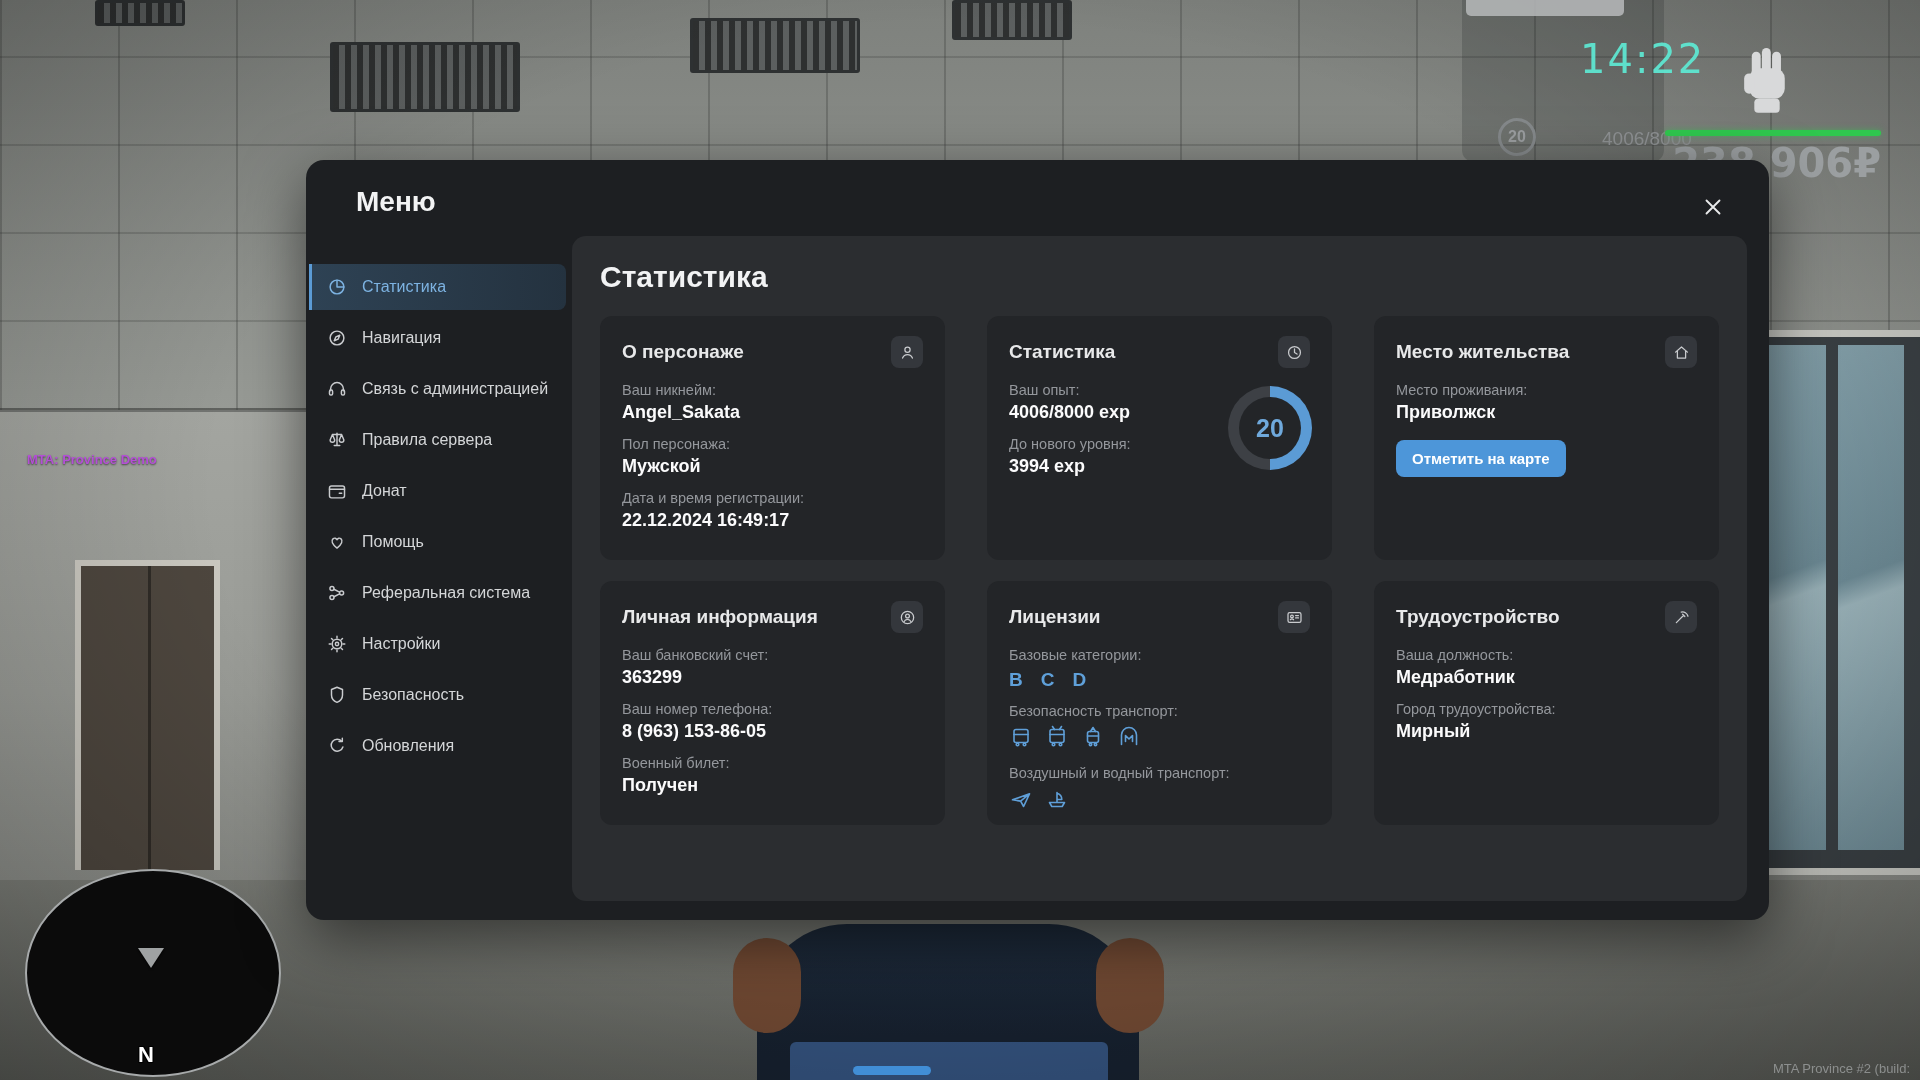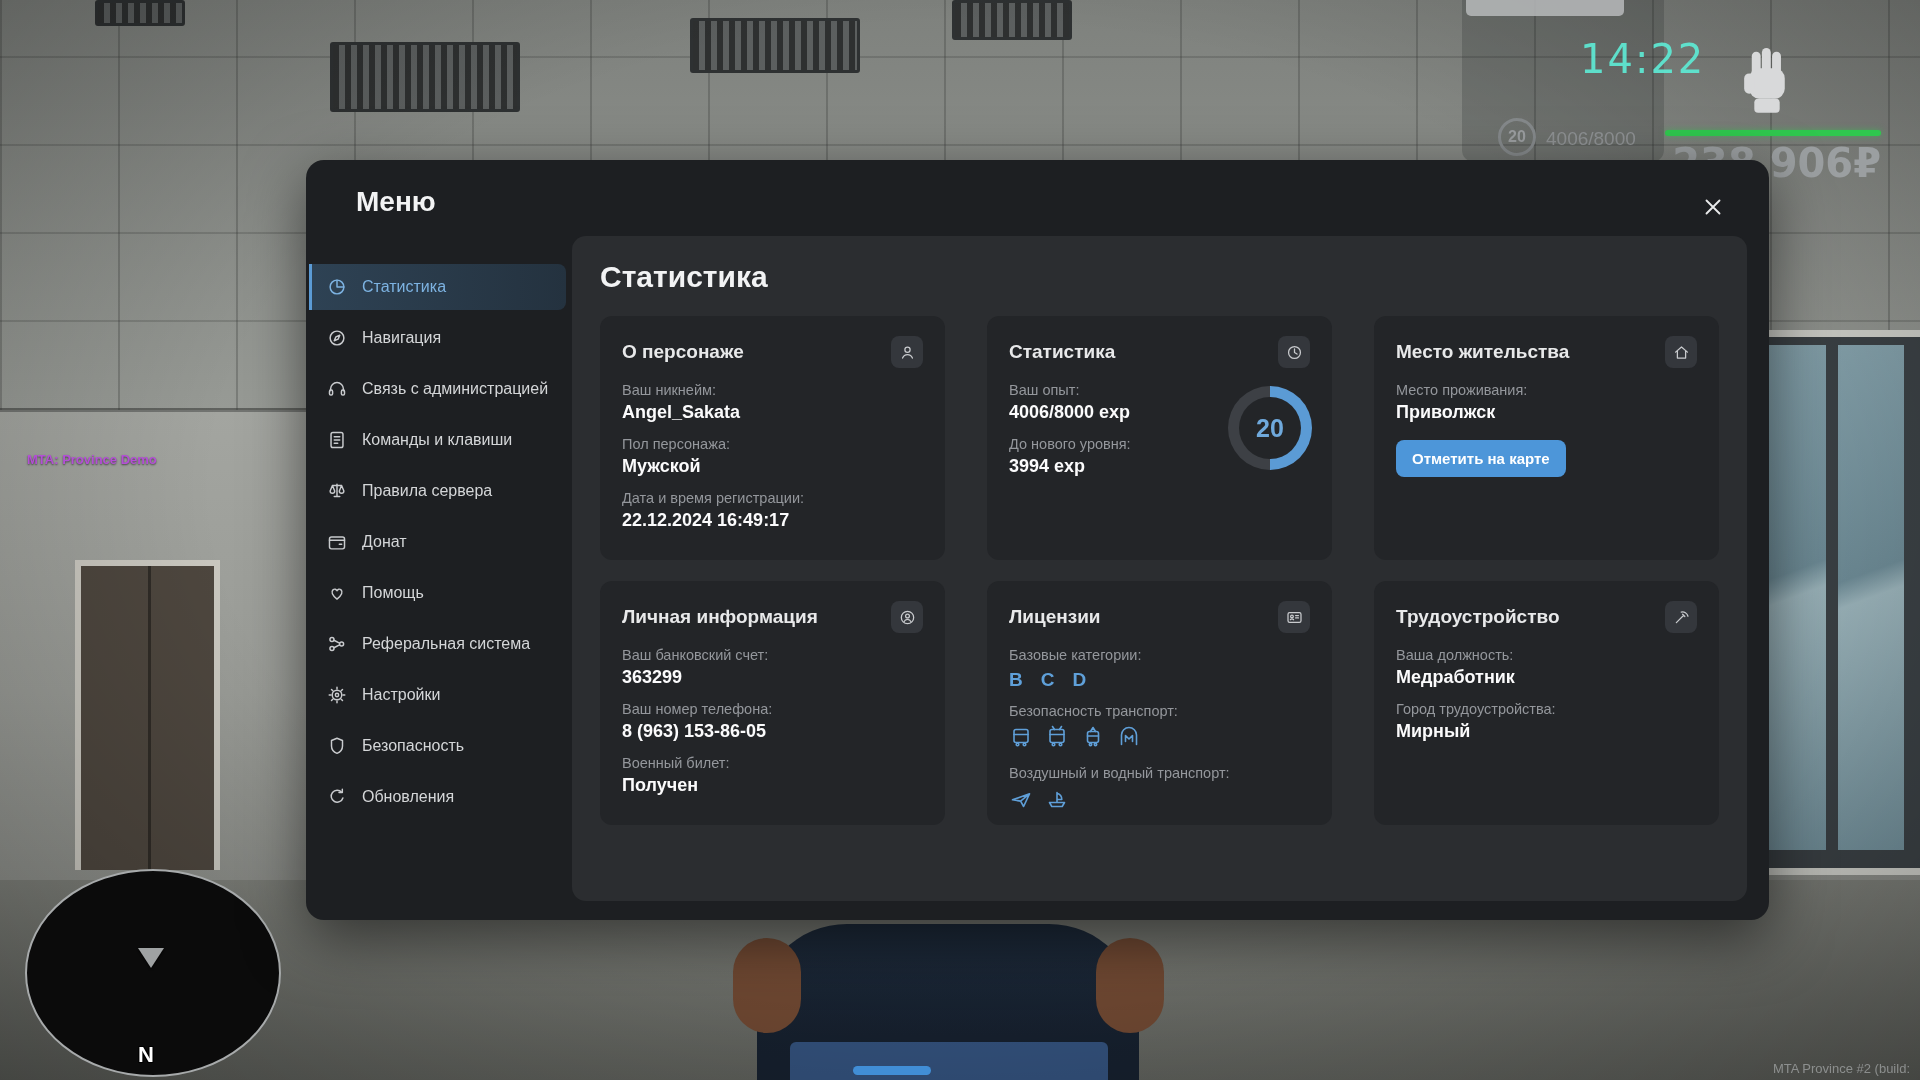--- a/index.html
+++ b/index.html
@@ -42,21 +42,21 @@
   
   .hud-panel { position:absolute; left:1462px; top:0; width:202px; height:162px;
     background:rgba(26,28,29,.20); border-radius:0 0 12px 12px; }
   .hud-topbar { position:absolute; left:1466px; top:0; width:158px; height:16px;
     background:#b7babb; border-radius:0 0 5px 5px; opacity:.85; }
   .hud-time { position:absolute; left:1580px; top:36px; font-size:40px; letter-spacing:2px;
     color:#5eead4; opacity:.92; font-family:"DejaVu Sans",sans-serif; }
   .hud-level { position:absolute; left:1498px; top:118px; width:38px; height:38px; border-radius:50%;
     border:3px solid #85898b; color:#9b9ea0; font-size:16px; font-weight:bold;
     display:flex; align-items:center; justify-content:center; }
-  .hud-exp { position:absolute; left:1546px; top:128px; font-size:19px; color:#8e9193; }
+  .hud-exp { position:absolute; left:1602px; top:128px; font-size:19px; color:#8e9193; }
   .hud-fist { position:absolute; right:126px; top:48px; width:54px; height:66px; }
   .hud-fist svg { width:100%; height:100%; }
   .hud-fist svg * { fill:#d8d9da; }
   .hud-health { position:absolute; right:39px; top:130px; width:216px; height:6px;
     background:#2fc84e; border-radius:3px; box-shadow:0 0 6px rgba(47,200,78,.5); }
   .hud-money { position:absolute; right:39px; top:140px; font-size:40px; font-weight:600;
     color:#9b9fa1; font-family:"DejaVu Sans",sans-serif; }
   .watermark { position:absolute; left:27px; top:452px; font-size:13px; font-weight:bold;
     color:#b44fd6; text-shadow:0 1px 2px rgba(0,0,0,.6); }
   .build-label { position:absolute; right:10px; bottom:4px; font-size:13px; color:rgba(195,198,200,.55); }
@@ -210,29 +210,20 @@
               <path d="M5 14v-2a7 7 0 0 1 14 0v2"></path>
               <rect x="3.8" y="13.2" width="3.4" height="5.4" rx="1.4"></rect>
               <rect x="16.8" y="13.2" width="3.4" height="5.4" rx="1.4"></rect>
             </svg>
         </span>
         <span class="mi-label">Связь с администрацией</span>
       </div>
       <div class="menu-item">
         <span class="mi-icon">
           <svg viewBox="0 0 24 24">
-              <rect x="5.5" y="3.8" width="13" height="16.4" rx="2"></rect>
-              <path d="M9 8.5h6 M9 12h6 M9 15.5h3.8"></path>
-            </svg>
-        </span>
-        <span class="mi-label">Команды и клавиши</span>
-      </div>
-      <div class="menu-item">
-        <span class="mi-icon">
-          <svg viewBox="0 0 24 24">
               <path d="M12 4.5V18 M9 18h6 M7 6h10 M7 6 4.5 12 M7 6l2.5 6 M4.5 12a2.5 2.5 0 0 0 5 0 M17 6l-2.5 6 M17 6l2.5 6 M14.5 12a2.5 2.5 0 0 0 5 0"></path>
             </svg>
         </span>
         <span class="mi-label">Правила сервера</span>
       </div>
       <div class="menu-item">
         <span class="mi-icon">
           <svg viewBox="0 0 24 24">
               <rect x="3.8" y="6.5" width="16.4" height="13" rx="2.2"></rect>
               <path d="M3.8 10h16.4 M14.5 14.5h2.6"></path>

